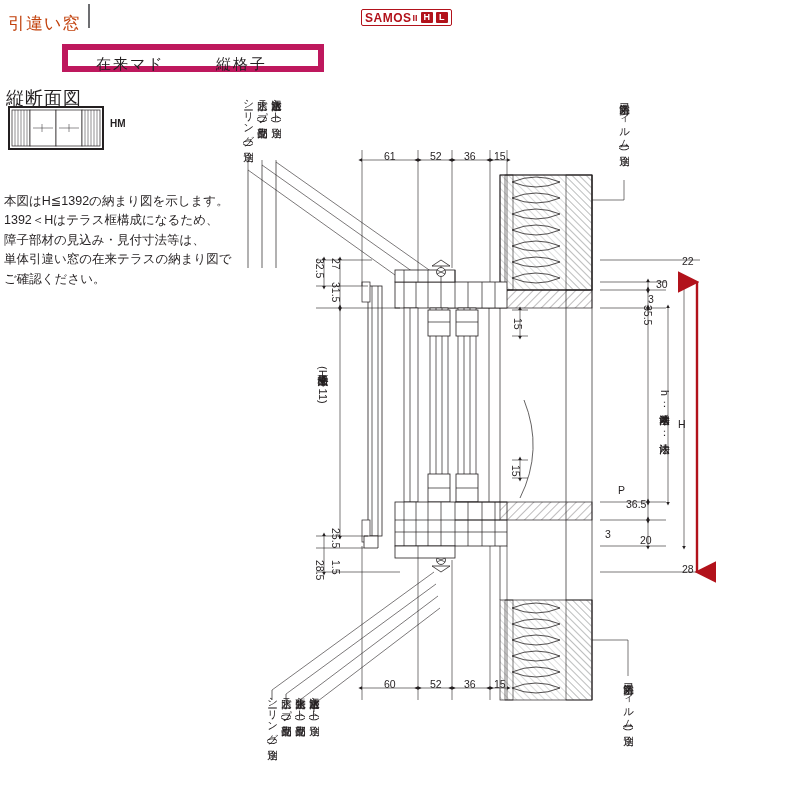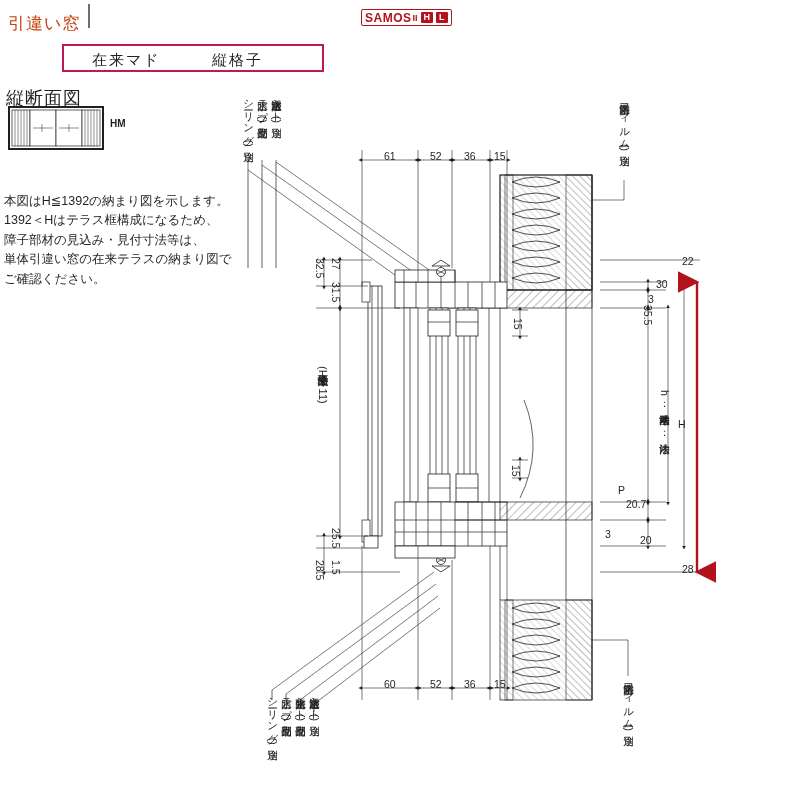--- a/index.html
+++ b/index.html
@@ -9,21 +9,21 @@
   #header{left:0;top:0;width:800px;height:34px;}
   #hdr-sub{left:8px;top:12px;font-size:17px;color:#c2410c;letter-spacing:1px;}
   #hdr-bar{left:88px;top:4px;width:2px;height:24px;background:#6d6e71;}
   #hdr-title{left:104px;top:2px;font-size:25px;font-weight:bold;letter-spacing:1px;color:#231f20;}
   #samos{left:348px;top:9px;height:17px;border:1px solid #b2121b;border-radius:2px;display:flex;align-items:center;padding:0 3px;box-sizing:border-box;margin-left:13px;}
   #samos .s-txt{font-size:12px;font-weight:bold;color:#b2121b;letter-spacing:.5px;}
   #samos .s-ii{font-size:9px;font-weight:bold;color:#b2121b;margin-left:1px;}
   #samos .chip{display:inline-block;margin-left:3px;background:#b2121b;color:#fff;font-size:9px;font-weight:bold;line-height:11px;padding:0 3px;border-radius:1px;}
   #hdr-right{right:10px;top:6px;font-size:15px;color:#231f20;letter-spacing:1px;}
   
-  #subbox{left:62px;top:44px;width:262px;height:28px;border:2px solid #be185d;box-sizing:border-box;}
+  #subbox{left:62px;top:44px;width:262px;height:28px;border:6px solid #be185d;box-sizing:border-box;}
   #subbox .t{position:absolute;left:28px;top:5px;font-size:15px;letter-spacing:2px;}
   #subbox .t2{position:absolute;left:148px;top:5px;font-size:15px;letter-spacing:2px;}
   
   #lbl-section{left:6px;top:86px;font-size:18px;letter-spacing:1px;}
   #hm-fig{left:8px;top:106px;width:96px;height:44px;border:1px solid #231f20;box-sizing:border-box;background:#fff;}
   #hm-label{left:110px;top:118px;font-size:10px;font-weight:bold;}
   #note{left:4px;top:192px;width:240px;font-size:12.5px;line-height:1.55;}
   
   #canvas{left:0;top:0;width:800px;height:800px;}
   .dimtxt{font-size:10.5px;color:#231f20;white-space:nowrap;}
@@ -332,21 +332,21 @@
 <div class="abs dimtxt-v" style="left:330px;top:528px;">25.5</div>
 
 <div class="abs calltxt" style="left:315px;top:366px;font-size:11px;">面格子出来寸法(H－11)</div>
 
 <div class="abs dimtxt-v" style="left:510px;top:465px;">15</div>
 <div class="abs dimtxt-v" style="left:512px;top:318px;">15</div>
 
 <div class="abs dimtxt" style="left:640px;top:278px;margin-left:16px;">30</div>
 <div class="abs dimtxt" style="left:648px;top:293px;">3</div>
 <div class="abs dimtxt-v" style="left:642px;top:305px;">35.5</div>
-<div class="abs dimtxt" style="left:626px;top:498px;">20.7</div>
+<div class="abs dimtxt" style="left:626px;top:498px;">36.5</div>
 <div class="abs dimtxt" style="left:605px;top:528px;">3</div>
 <div class="abs dimtxt" style="left:640px;top:534px;">20</div>
 <div class="abs dimtxt" style="left:682px;top:255px;">22</div>
 <div class="abs dimtxt" style="left:682px;top:563px;">28</div>
 <div class="abs dimtxt" style="left:678px;top:418px;">H</div>
 <div class="abs calltxt" style="left:658px;top:390px;font-size:10.5px;">h：内法基準寸法／h'：内法寸法</div>
 <div class="abs dimtxt" style="left:618px;top:484px;">P</div>
 
 <div class="abs calltxt" style="left:242px;top:92px;">シーリング(別途)</div>
 <div class="abs calltxt" style="left:256px;top:92px;">防水テープ(別売部品)</div>

